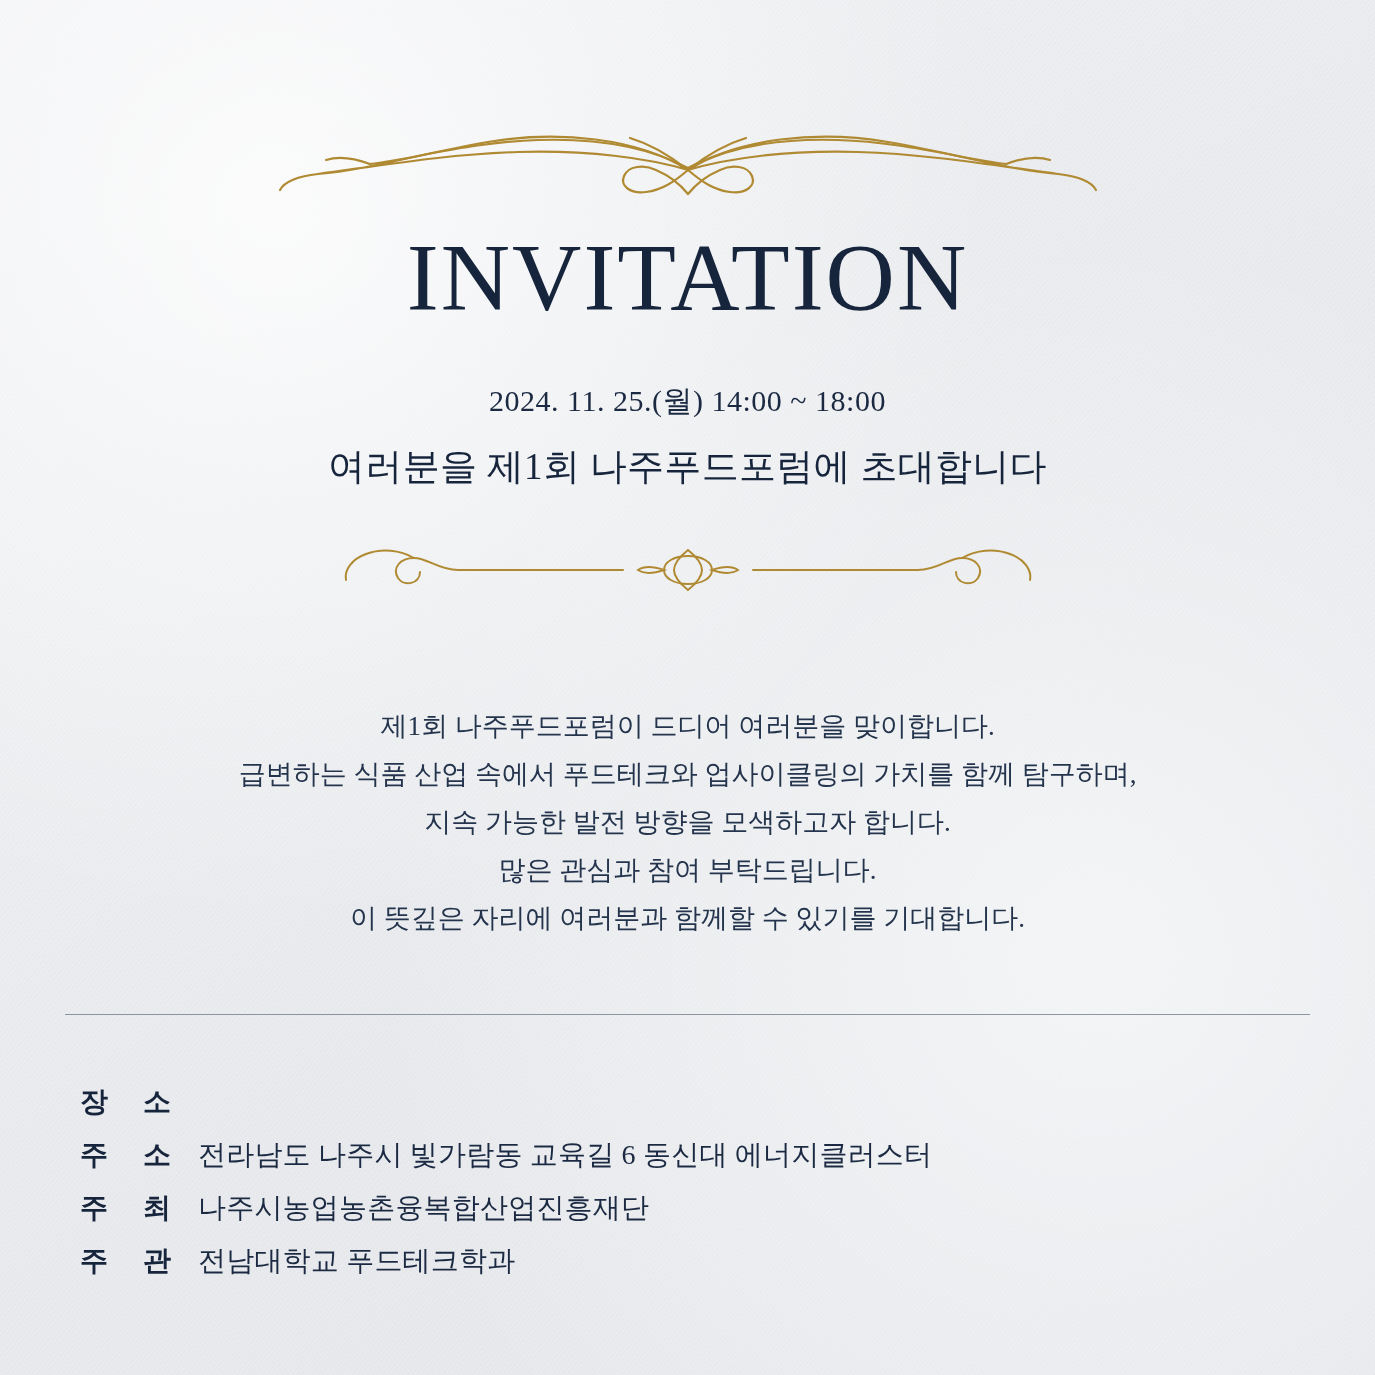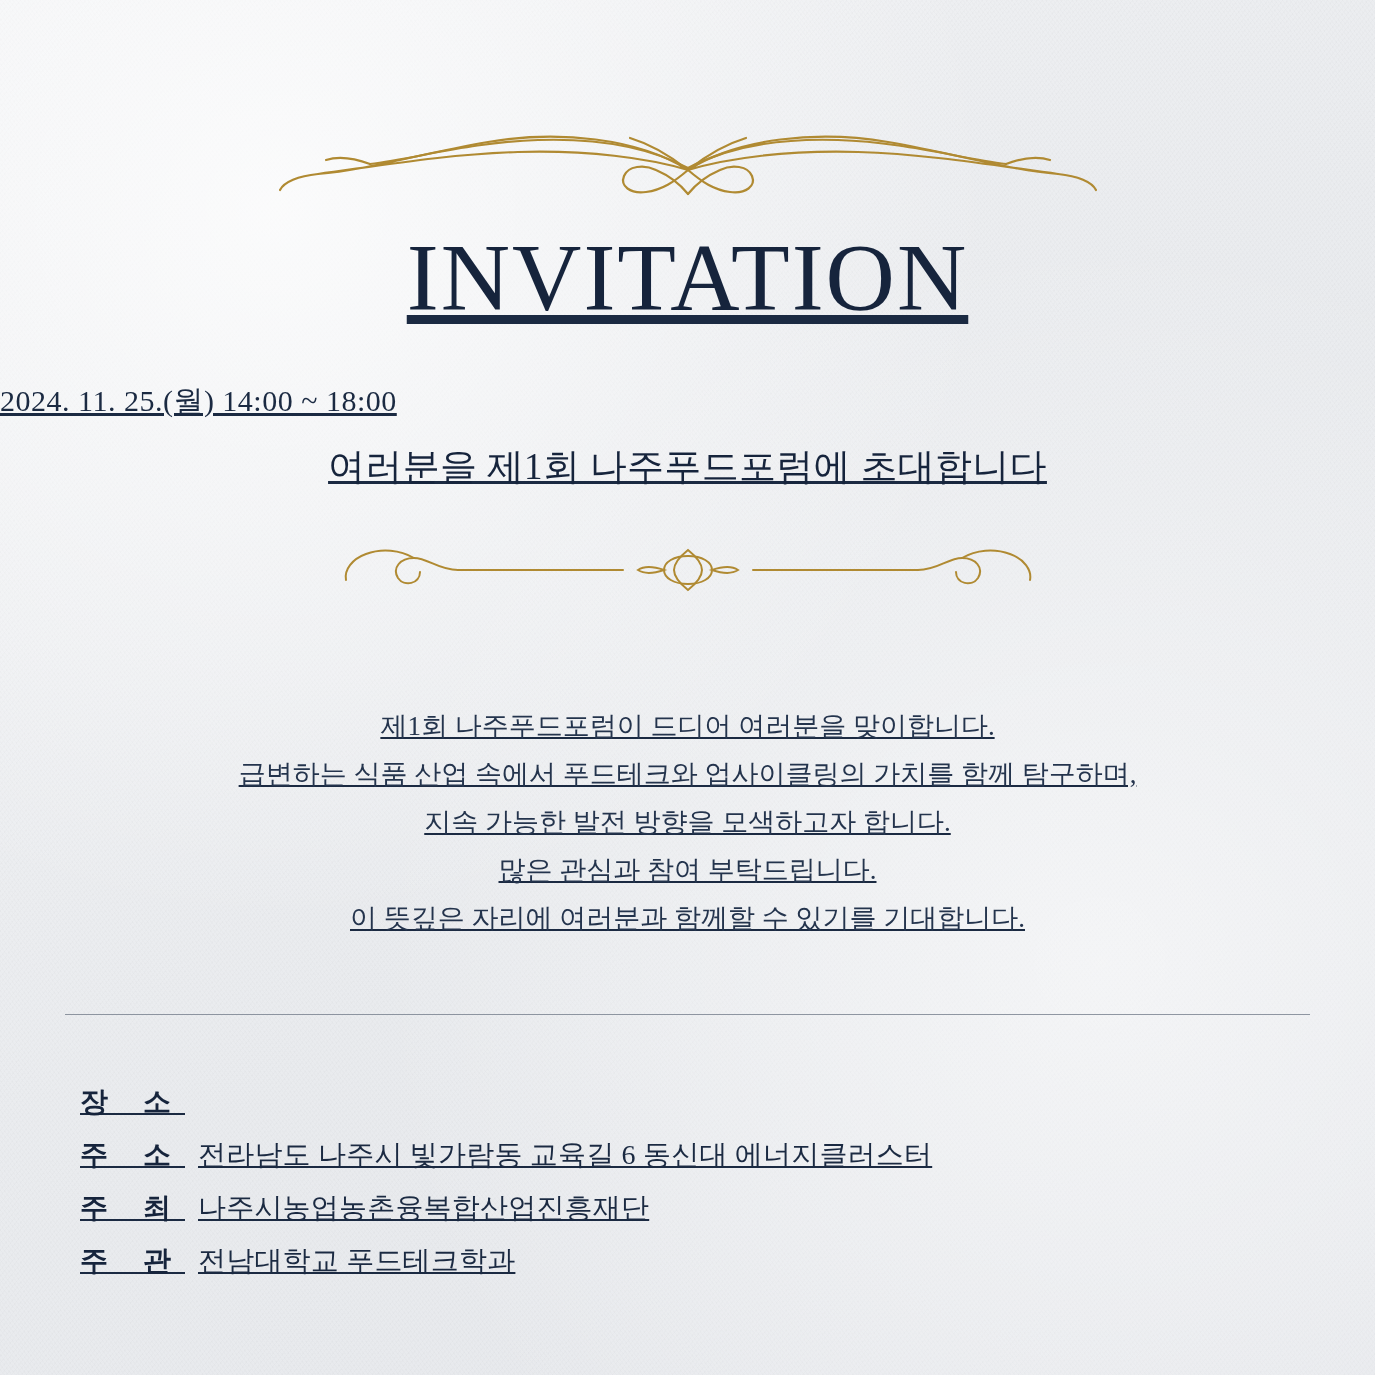--- a/index.html
+++ b/index.html
@@ -26,41 +26,40 @@
       repeating-linear-gradient(127deg, rgba(0,0,0,0.012) 0px, rgba(0,0,0,0.012) 1px, rgba(255,255,255,0) 1px, rgba(255,255,255,0) 4px),
       linear-gradient(145deg, #f2f3f5 0%, #e9ebee 55%, #e6e8ec 100%);
     pointer-events: none;
   }
   .card {
     position: relative;
     width: 1375px;
     height: 1375px;
     box-sizing: border-box;
     padding: 0;
-    text-decoration: underline;
   }
   .flourish-top {
     display: block;
     margin: 0 auto;
     padding-top: 108px;
     width: 860px;
     height: 110px;
   }
   .title {
     text-align: center;
     font-family: "Liberation Serif", serif;
     font-size: 96px;
     letter-spacing: 2px;
     font-weight: 400;
     color: #16243c;
     margin: 10px 0 0 0;
     line-height: 1.05;
   }
   .datetime {
-    text-align: left;
+    text-align: center;
     font-size: 30px;
     color: #1b2a42;
     margin-top: 52px;
     letter-spacing: 0.5px;
   }
   .subtitle {
     text-align: center;
     font-size: 37px;
     color: #16243c;
     margin-top: 20px;

